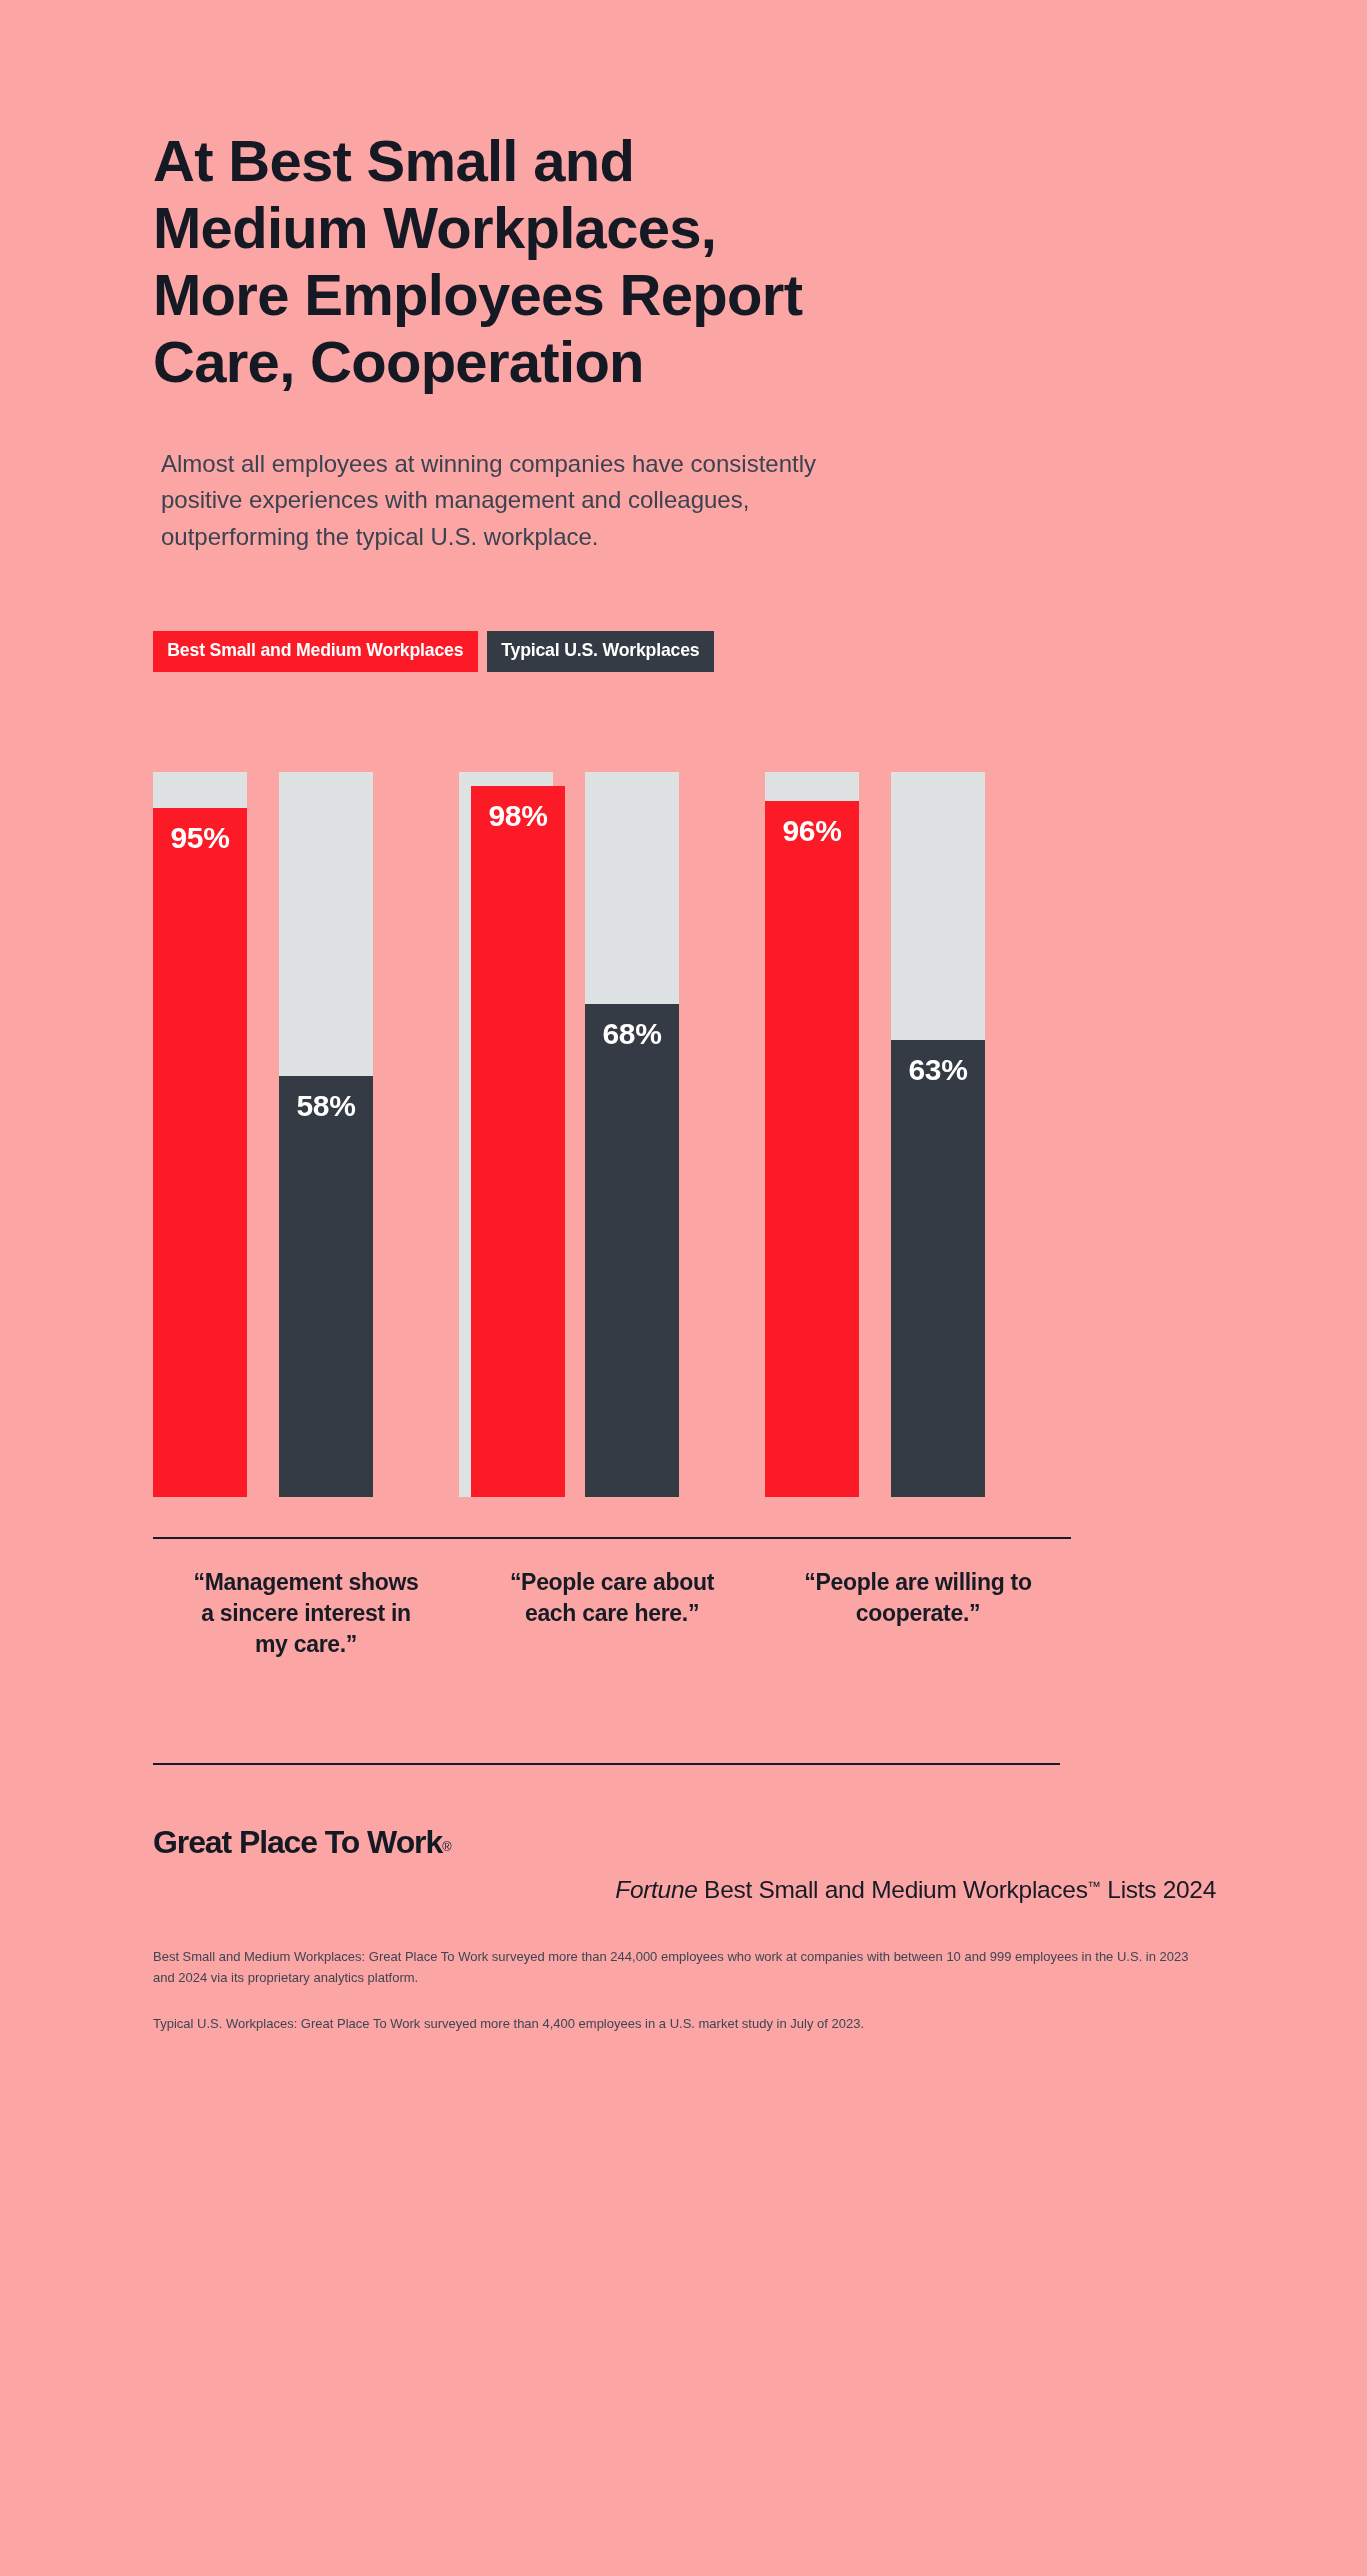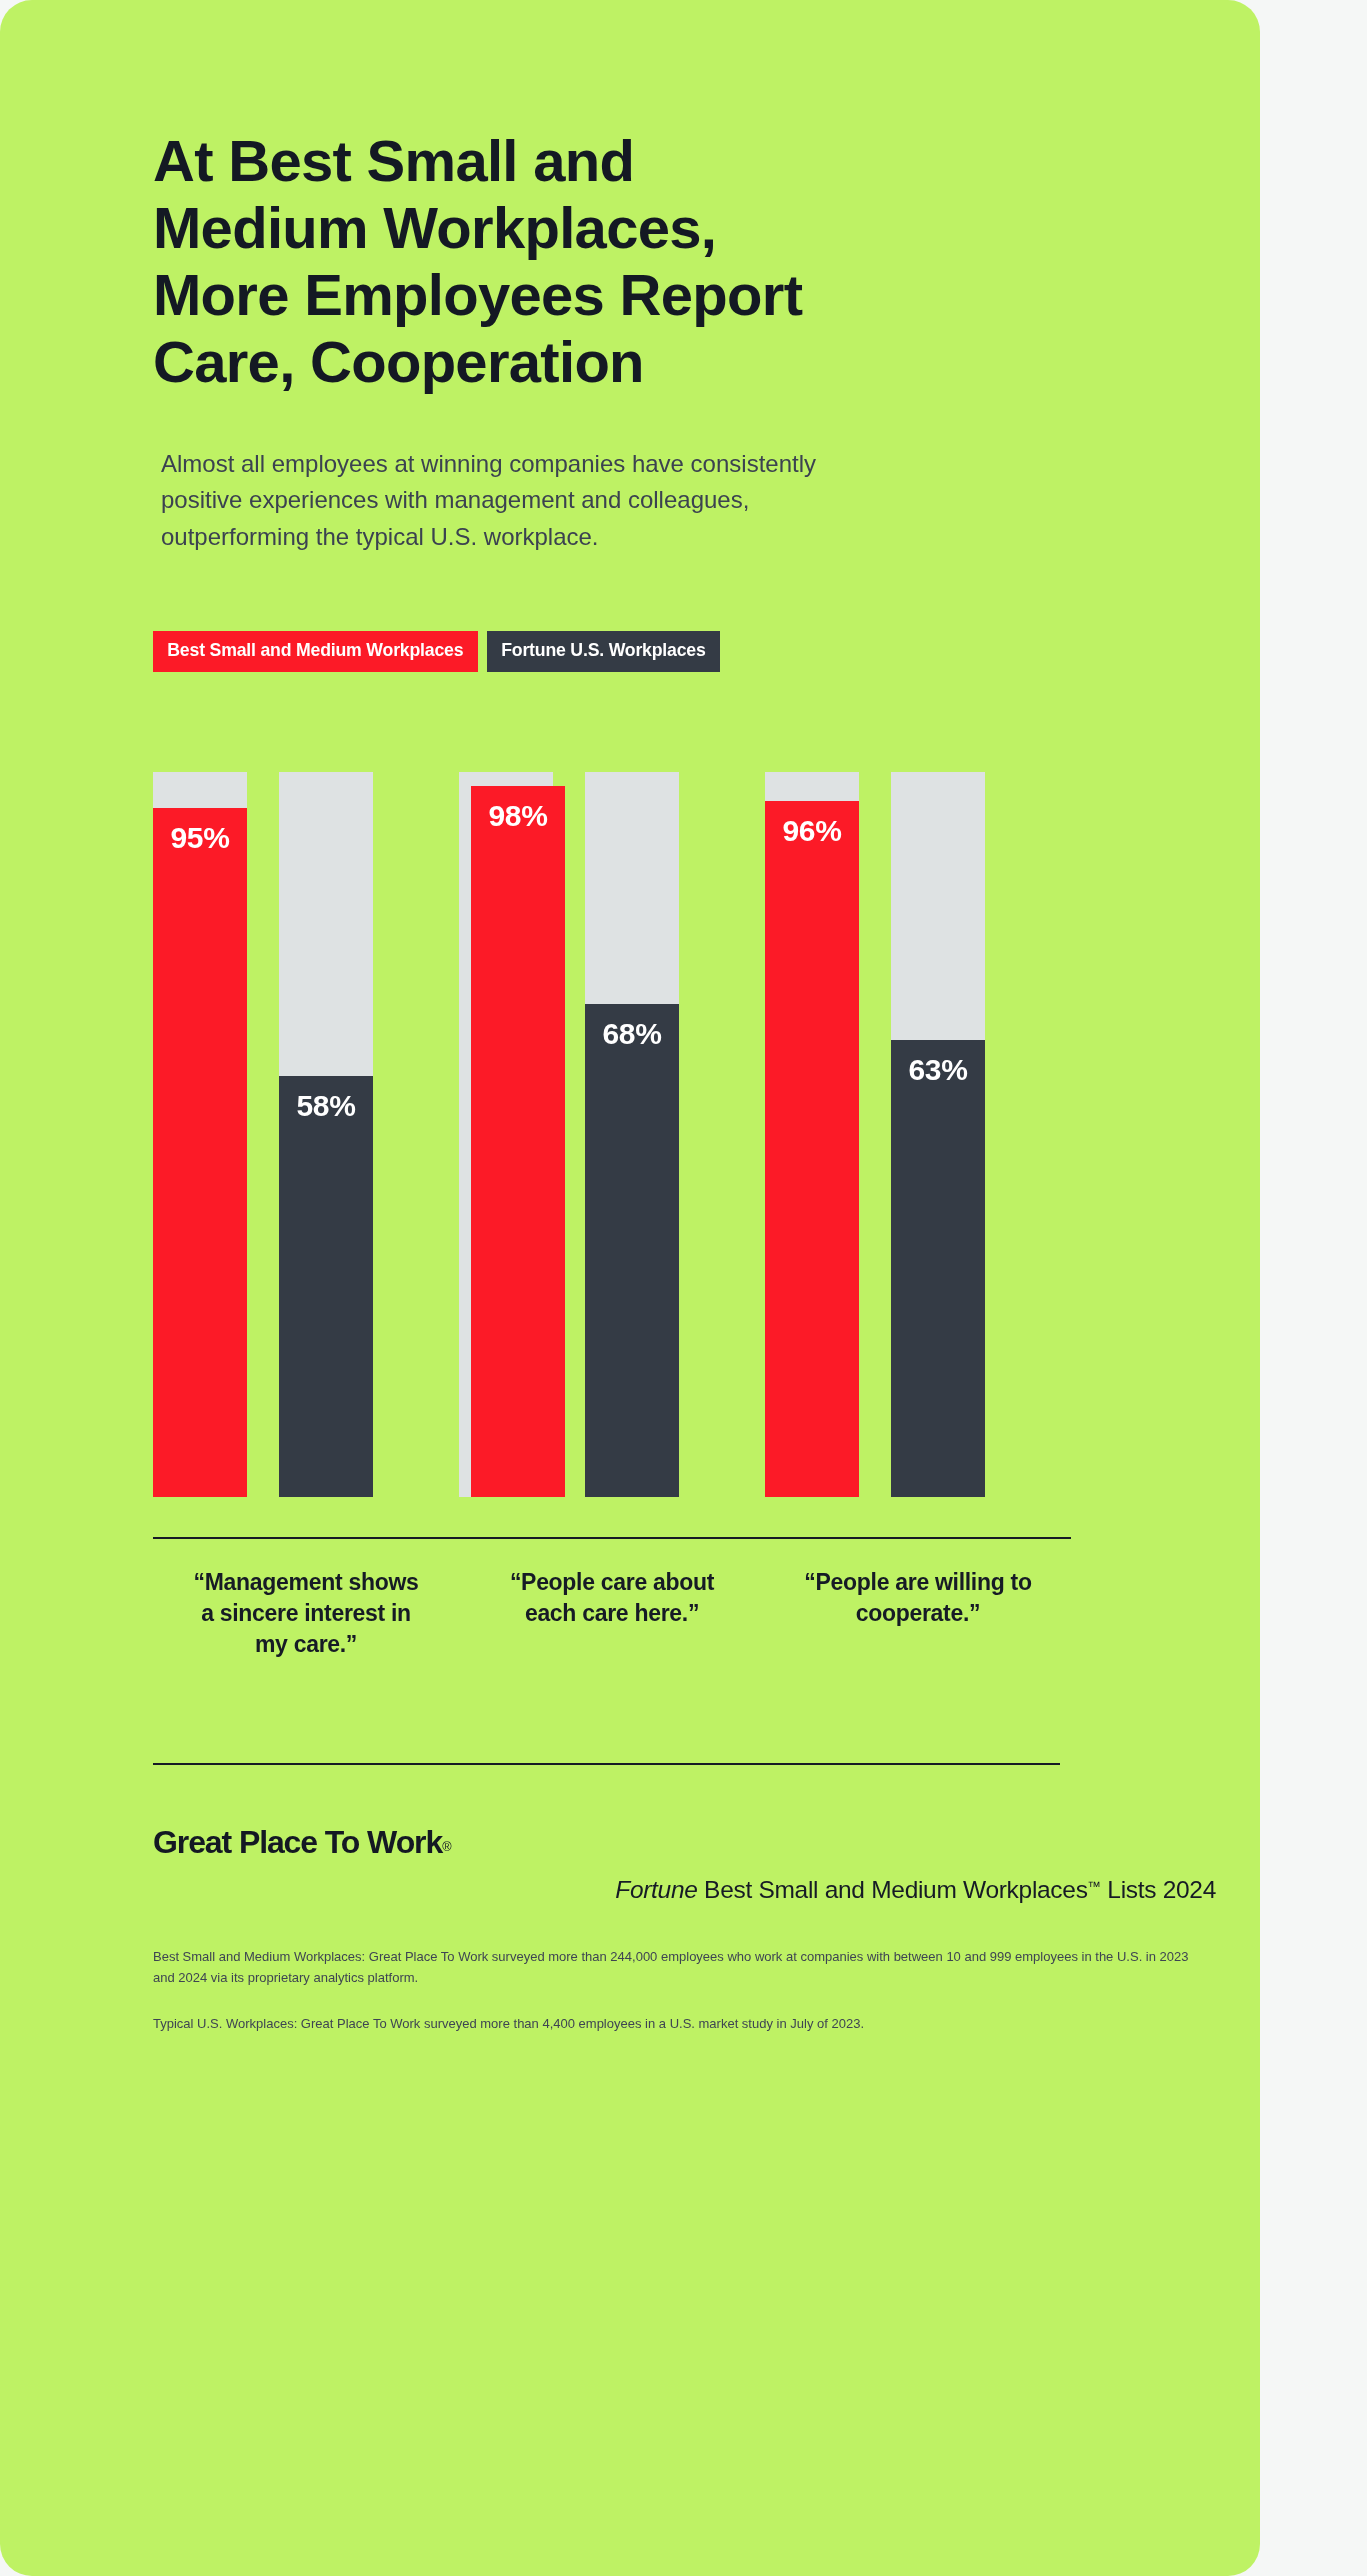--- a/index.html
+++ b/index.html
@@ -9,24 +9,23 @@
   body {
     width: 1367px;
     height: 2576px;
     background: #f5f7f6;
     font-family: "Liberation Sans", sans-serif;
     color: #161b25;
     overflow: hidden;
   }
   .page {
     position: relative;
-    width: 1260px;
+    width: 1367px;
     height: 2576px;
-    background: #bef264;
-    border-radius: 32px;
+    background: #fca5a5;
   }
   .inner {
     position: absolute;
     left: 153px;
     top: 0;
     width: 1063px;
   }
 
   
   .headline {
@@ -199,21 +198,21 @@
     </h1>
 
     <p class="subtitle">
       <span class="ln">Almost all employees at winning companies have consistently</span>
       <span class="ln">positive experiences with management and colleagues,</span>
       <span class="ln">outperforming the typical U.S. workplace.</span>
     </p>
 
     <div class="legend">
       <span class="legend-chip red">Best Small and Medium Workplaces</span>
-      <span class="legend-chip dark">Fortune U.S. Workplaces</span>
+      <span class="legend-chip dark">Typical U.S. Workplaces</span>
     </div>
 
     <div class="chart">
 
       <div class="group">
         <div class="bars">
           <div class="bar-track">
             <div class="bar-fill red" style="height: 95%;">
               <span class="bar-value">95%</span>
             </div>

